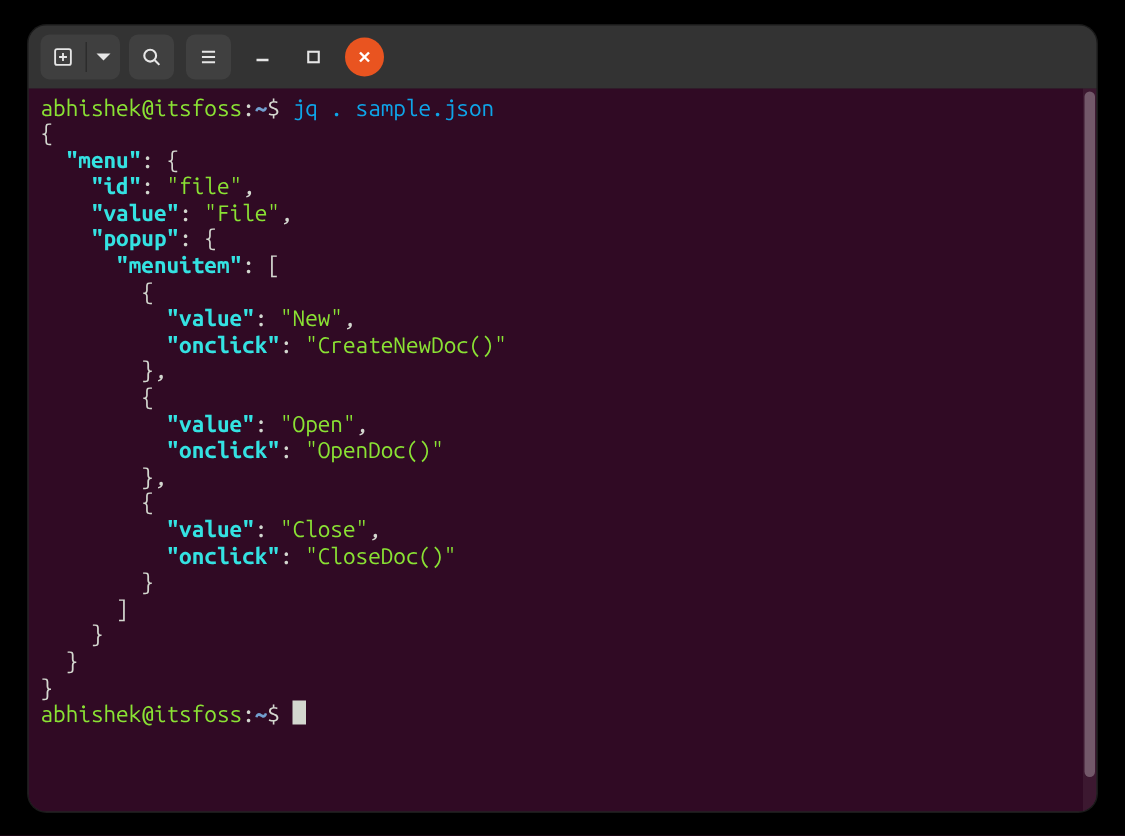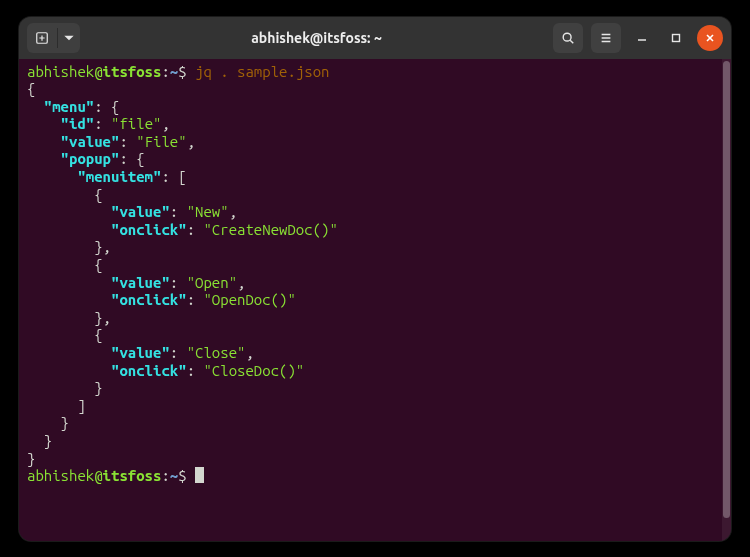--- a/index.html
+++ b/index.html
@@ -98,25 +98,25 @@
   }
   .thumb {
     position: absolute;
     top: 2px; left: 1px; right: 1px;
     height: 95%;
     background: rgba(255,255,255,0.28);
     border-radius: 4px;
   }
   
   .c-user   { color: #8ae234; font-weight: normal; }
-  .c-host   { color: #8ae234; font-weight: bold; text-align: right; }
+  .c-host   { color: #8ae234; font-weight: normal; text-align: right; }
   .c-colon  { color: #d3d7cf; }
   .c-path   { color: #729fcf; font-weight: bold; }
   .c-prompt { color: #d3d7cf; }
-  .c-cmd    { color: #a16207; }
+  .c-cmd    { color: #0ea5e9; }
   .c-punc   { color: #d3d7cf; }
   .c-key    { color: #34e2e2; font-weight: bold; }
   .c-str    { color: #8ae234; }
   .cursor {
     display: inline-block;
     width: 9px; height: 16px;
     background: #d3d7cf;
     vertical-align: text-bottom;
     margin-bottom:1px;
   }
@@ -136,21 +136,20 @@
         </svg>
       </div>
       <div class="tb-divider"></div>
       <div class="tb-btn" style="width:22px">
         <svg viewBox="0 0 12 12" fill="currentColor">
           <path d="M2 4 L6 8 L10 4 Z"></path>
         </svg>
       </div>
     </div>
 
-    <div class="title">abhishek@itsfoss: ~</div>
 
     <div class="tb-right">
       <div class="square-btn">
         <svg viewBox="0 0 16 16" fill="none" stroke="currentColor" stroke-width="1.6">
           <circle cx="7" cy="7" r="4.5"></circle>
           <line x1="10.5" y1="10.5" x2="14" y2="14"></line>
         </svg>
       </div>
       <div class="square-btn">
         <svg viewBox="0 0 16 16" stroke="currentColor" stroke-width="1.6">

